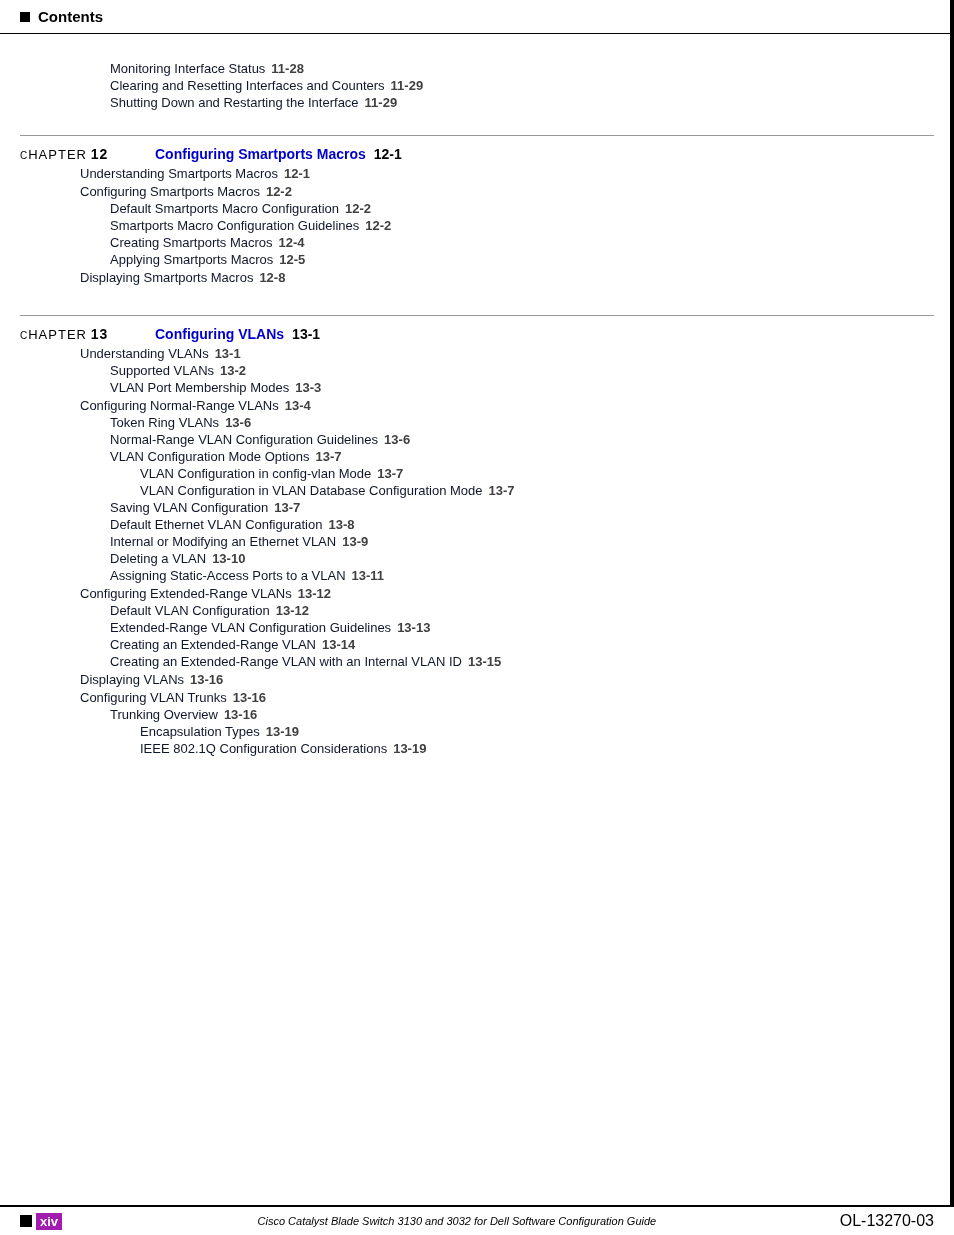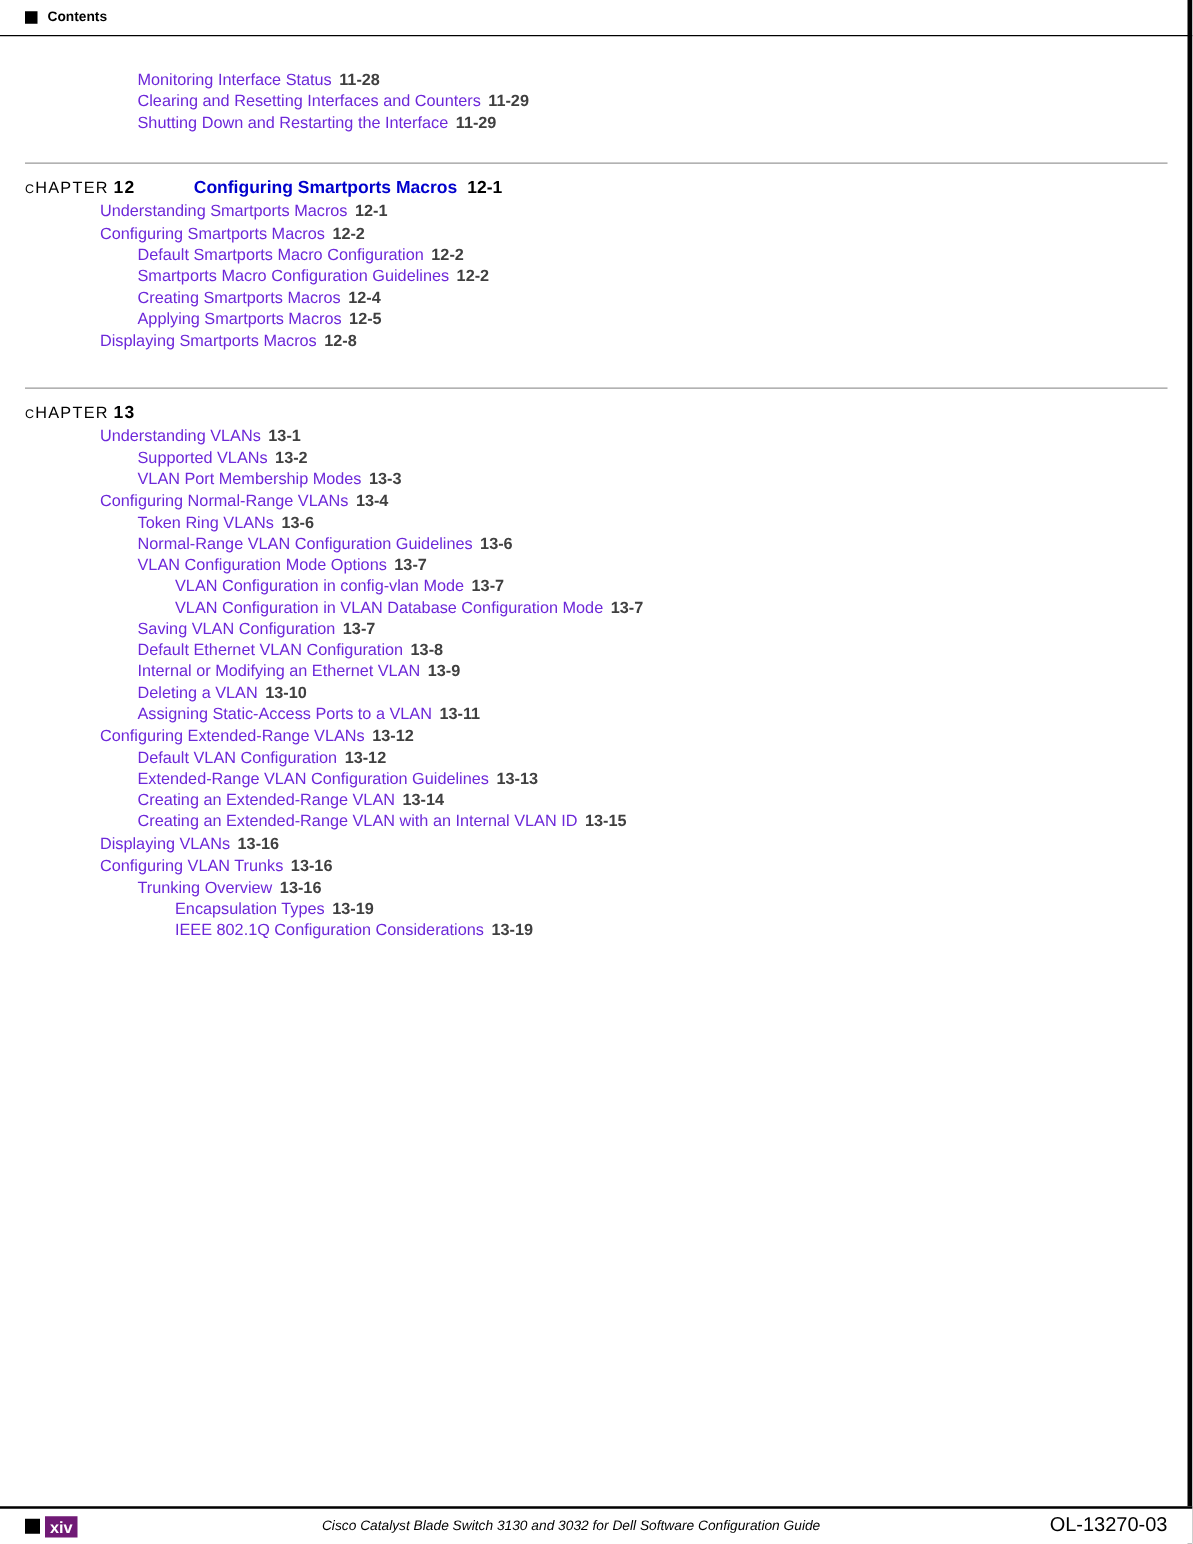--- a/index.html
+++ b/index.html
@@ -30,21 +30,21 @@
       padding: 8px 20px;
       border-bottom: 1px solid #000;
     }
     .header-square {
       width: 10px;
       height: 10px;
       background: #000;
       margin-right: 8px;
     }
     .header-title {
-      font-size: 11px;
+      font-size: 15px;
       font-weight: bold;
       color: #000;
     }
 
     
     .content {
       padding: 20px 20px 20px 20px;
     }
 
     
@@ -97,21 +97,21 @@
       align-items: baseline;
     }
     .toc-l3 {
       margin-left: 120px;
       margin-top: 2px;
       display: flex;
       align-items: baseline;
     }
 
     .toc-link {
-      color: #6d28d9;
+      color: #0f172a;
       font-size: 13px;
     }
     .toc-page {
       font-size: 13px;
       font-weight: bold;
       color: #404040;
       margin-left: 6px;
       white-space: nowrap;
     }
 
@@ -140,21 +140,21 @@
     .footer-square {
       width: 12px;
       height: 12px;
       background: #000;
       margin-right: 4px;
     }
     .footer-page {
       font-size: 13px;
       font-weight: bold;
       color: #fff;
-      background: #701a75;
+      background: #a21caf;
       padding: 1px 4px;
       margin-right: 12px;
     }
     .footer-text {
       font-size: 11px;
       color: #000;
       flex: 1;
       text-align: center;
       font-style: italic;
     }
@@ -235,20 +235,21 @@
           <span class="toc-page">12-5</span>
         </div>
         <div class="toc-l1">
           <a class="toc-link" href="#">Displaying Smartports Macros</a>
           <span class="toc-page">12-8</span>
         </div>
       </div>
       <div class="chapter-block">
         <div class="chapter-header-row">
           <div class="chapter-label-col"><span class="chapter-label" style="font-size:10px;letter-spacing:1px;text-transform:uppercase">C<span style="letter-spacing:1px">HAPTER</span> <span style="font-size:14px;font-weight:bold">13</span></span></div>
+          <div class="chapter-content-col"><a class="chapter-title" href="#" style="font-size:14px;font-weight:bold;color:#0000cc;">Configuring VLANs</a><span class="chapter-num" style="font-size:14px;font-weight:bold;color:#000;margin-left:8px">13-1</span></div>
         </div>
         <div class="toc-l1">
           <a class="toc-link" href="#">Understanding VLANs</a>
           <span class="toc-page">13-1</span>
         </div>
         <div class="toc-l2">
           <a class="toc-link" href="#">Supported VLANs</a>
           <span class="toc-page">13-2</span>
         </div>
         <div class="toc-l2">

